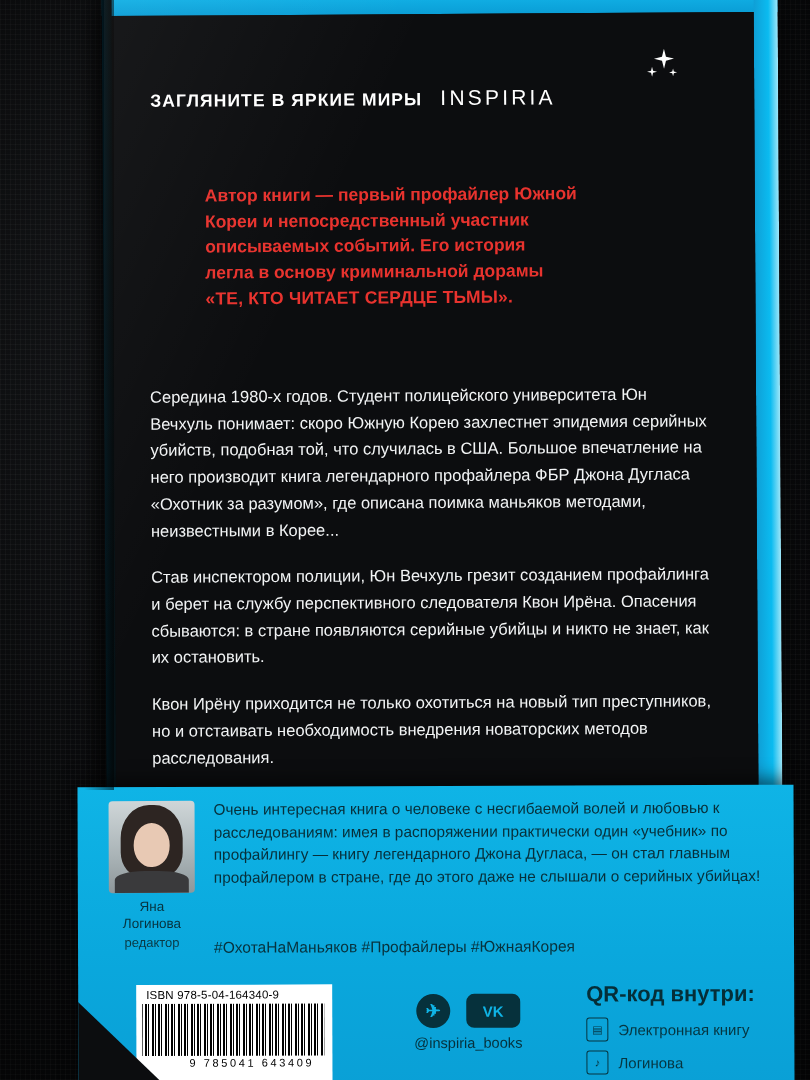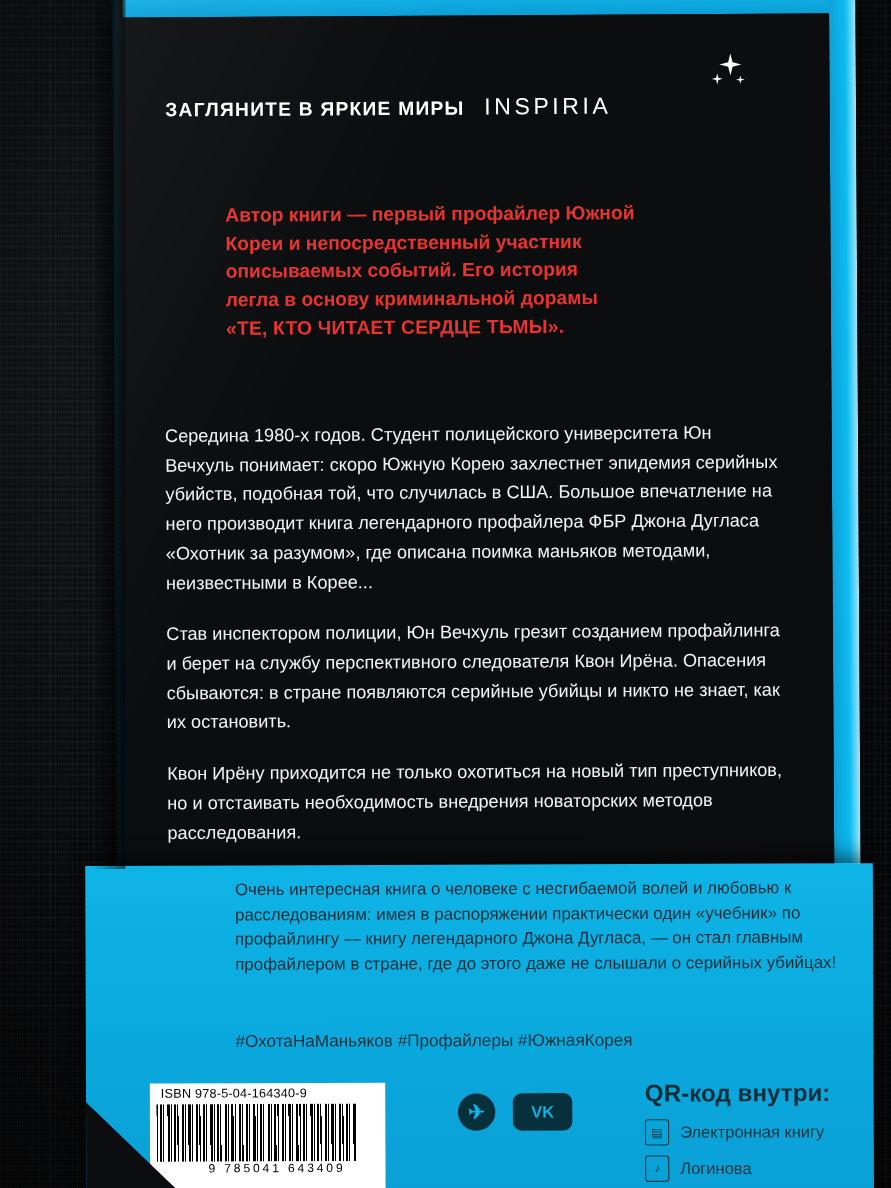--- a/index.html
+++ b/index.html
@@ -227,21 +227,21 @@
     top: 152px;
     color: #08323d;
     font-size: 15.6px;
   }
 
   
   .isbn-box {
     position: absolute;
     left: 58px;
     top: 198px;
-    width: 214px;
+    width: 196px;
     height: 96px;
     background: #ffffff;
     padding: 4px 6px 2px 6px;
     box-sizing: border-box;
   }
   .isbn-text {
     font-size: 11.5px;
     color: #000;
     letter-spacing: 0.2px;
     margin-left: 4px;
@@ -387,36 +387,49 @@
         <p>Квон Ирёну приходится не только охотиться на новый тип преступников, но и отстаивать необходимость внедрения новаторских методов расследования.</p>
       </div>
     </div>
   </div>
 
   <div class="edge-shadow-left"></div>
   <div class="glare"></div>
 
   <div class="flap">
 
+    <div class="reviewer">
+      <div class="avatar">
+        <div class="hair"></div>
+        <div class="face"></div>
+        <div class="shoulders"></div>
+      </div>
+      <div class="reviewer-name">
+        <span>Яна</span><br>
+        <span>Логинова</span>
+      </div>
+      <div class="reviewer-role">редактор</div>
+    </div>
 
     <div class="review-text">Очень интересная книга о человеке с несгибаемой волей и любовью к расследованиям: имея в распоряжении практически один «учебник» по профайлингу — книгу легендарного Джона Дугласа, — он стал главным профайлером в стране, где до этого даже не слышали о серийных убийцах!</div>
 
     <div class="hashtags">#ОхотаНаМаньяков #Профайлеры #ЮжнаяКорея</div>
 
     <div class="isbn-box">
       <div class="isbn-text">ISBN 978-5-04-164340-9</div>
       <div class="barcode"></div>
       <div class="barcode-digits">9 785041 643409</div>
     </div>
 
     <div class="social">
       <div class="social-icons">
         <div class="ico-circle">✈</div>
         <div class="ico-square">VK</div>
       </div>
+      <div class="social-line">@inspiria_books</div>
     </div>
 
     <div class="qr-block">
       <div class="qr-title">QR-код внутри:</div>
       <div class="qr-item">
         <span class="qr-ico">▤</span>
         <span>Электронная книгу</span>
       </div>
       <div class="qr-item">
         <span class="qr-ico">♪</span>

